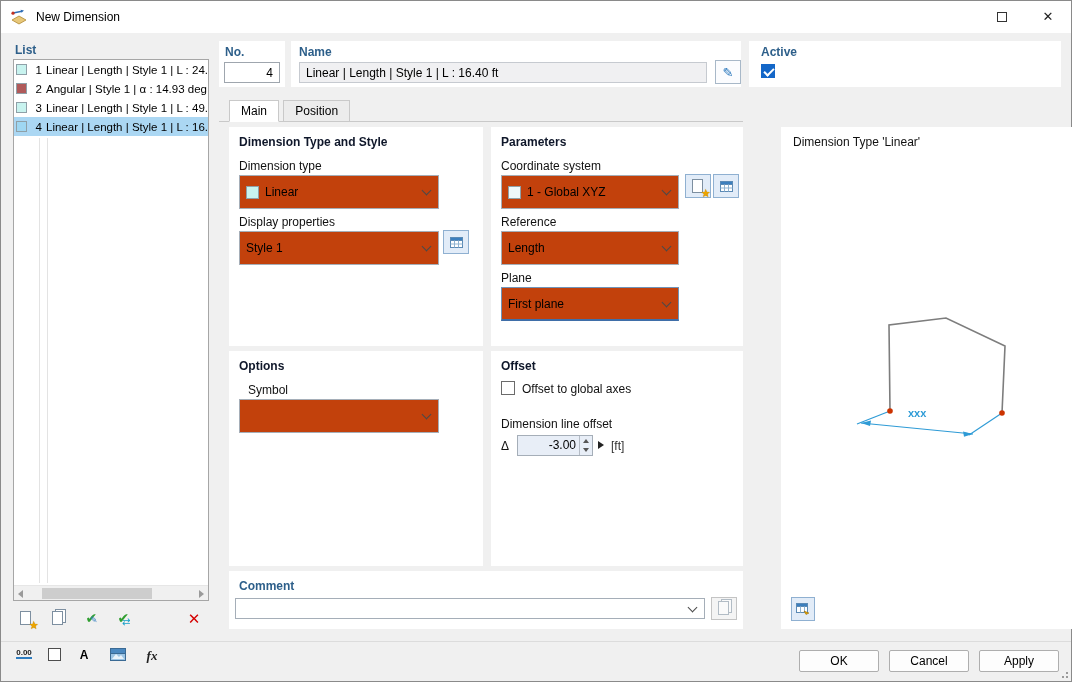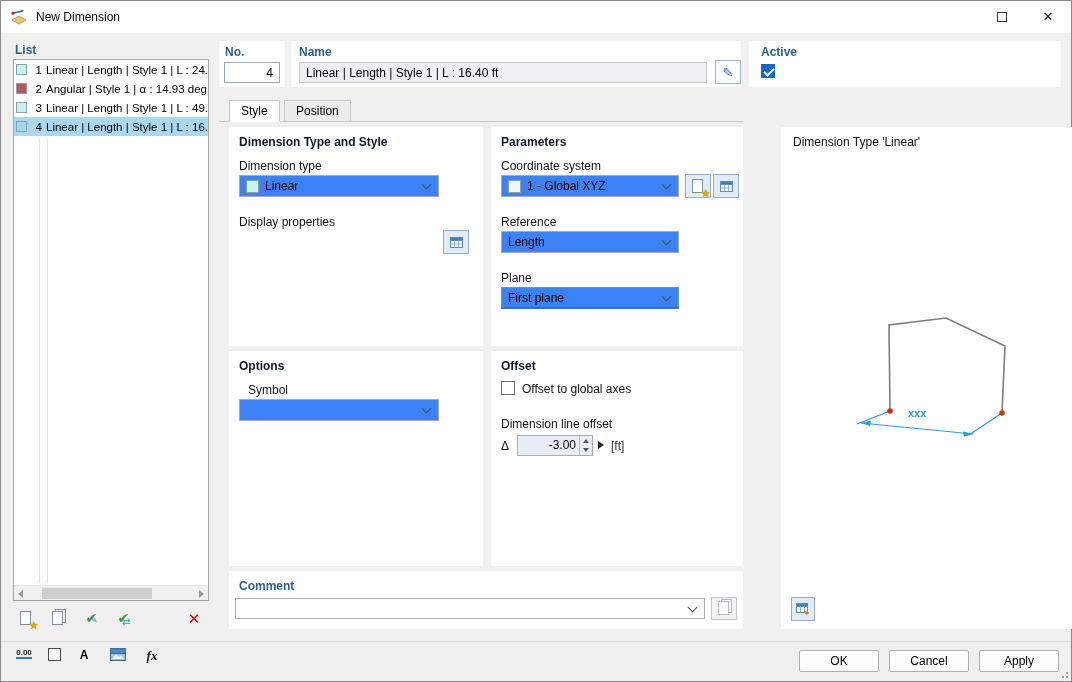--- a/index.html
+++ b/index.html
@@ -48,21 +48,21 @@
   .units-glyph { font-size:8px; font-weight:bold; color:#222; border-bottom:2px solid #2e7cc0; line-height:9px; }
   .square-glyph { width:13px; height:13px; background:#fff; border:1.5px solid #4d4d4d; display:block; }
   .a-wrap { position:relative; font-weight:bold; font-size:12px; }
   .fx-glyph { font-family:"Liberation Serif","DejaVu Serif",serif; font-style:italic; font-weight:bold; font-size:13px; color:#222; }
   
   .card { position:absolute; background:#fff; }
   .group-title { position:absolute; left:10px; top:8px; color:#0f172a; font-weight:bold; }
   
   .edit { position:absolute; background:#fff; border:1px solid #9fa6ae; font-size:12px; display:flex; align-items:center; }
   .edit.readonly { background:#f0f0f2; border-color:#c6cad0; }
-  .combo { position:absolute; height:22px; background:#3b82f6; border:1px solid #a5aeb8; display:flex; align-items:center; padding:0 6px; cursor:default; }
+  .combo { position:absolute; height:34px; background:#c2410c; border:1px solid #a5aeb8; display:flex; align-items:center; padding:0 6px; cursor:default; }
   .combo.white { background:#fff; }
   .combo.focused { border-color:#6f93b8; border-bottom:2px solid #3f6ea8; }
   .combo-swatch { width:13px; height:13px; border:1px solid #8fa0a8; margin-right:6px; flex:none; }
   .combo-text { overflow:hidden; white-space:nowrap; }
   .chev { width:7px; height:7px; border-right:1.6px solid #4a4a4a; border-bottom:1.6px solid #4a4a4a; transform:rotate(45deg); margin:-3px 2px 0 auto; flex:none; }
   .mini-btn { position:absolute; width:26px; height:24px; background:#e2ecf8; border:1px solid #8fb0d1; display:flex; align-items:center; justify-content:center; }
   .mini-btn.plain { background:#fbfcfe; border-color:#a8b8c8; }
   .mini-btn.gray { background:#f4f4f4; border-color:#c4c4c4; }
   .pencil-glyph { color:#1d6fb8; font-size:13px; line-height:13px; }
   .checkbox { position:absolute; width:14px; height:14px; background:#fff; border:1px solid #6b6b6b; }
@@ -179,33 +179,37 @@
     <div class="mini-btn plain" style="left:424px; top:19px;">
       <span class="pencil-glyph">✎</span>
     </div>
   </div>
   <div class="card" style="left:748px; top:40px; width:312px; height:46px;">
     <div class="blue-label" style="left:12px; top:4px;">Active</div>
     <span class="checkbox checked" style="left:12px; top:23px;"></span>
   </div>
 
   <div class="tabstrip">
-    <span class="tab selected">Style</span>
+    <span class="tab selected">Main</span>
     <span class="tab">Position</span>
   </div>
 
   <div class="card" style="left:228px; top:126px; width:254px; height:219px;">
     <div class="group-title">Dimension Type and Style</div>
     <div class="field-label" style="left:10px; top:32px;">Dimension type</div>
     <div class="combo" style="left:10px; top:48px; width:200px;">
       <span class="combo-swatch" style="background-color: rgb(200, 243, 239);"></span>
       <span class="combo-text">Linear</span>
       <span class="chev"></span>
     </div>
     <div class="field-label" style="left:10px; top:88px;">Display properties</div>
+    <div class="combo" style="left:10px; top:104px; width:200px;">
+      <span class="combo-text">Style 1</span>
+      <span class="chev"></span>
+    </div>
     <div class="mini-btn" style="left:214px; top:103px;">
       <svg width="13" height="11" viewBox="0 0 13 11">
           <rect x="0.5" y="0.5" width="12" height="10" fill="#fff" stroke="#5b8ab5"></rect>
           <rect x="0.5" y="0.5" width="12" height="3" fill="#3c7fbe" stroke="#5b8ab5"></rect>
           <line x1="4.5" y1="3.5" x2="4.5" y2="10.5" stroke="#8fb3d1"></line>
           <line x1="8.5" y1="3.5" x2="8.5" y2="10.5" stroke="#8fb3d1"></line>
           <line x1="0.5" y1="7" x2="12.5" y2="7" stroke="#8fb3d1"></line>
         </svg>
     </div>
   </div>

